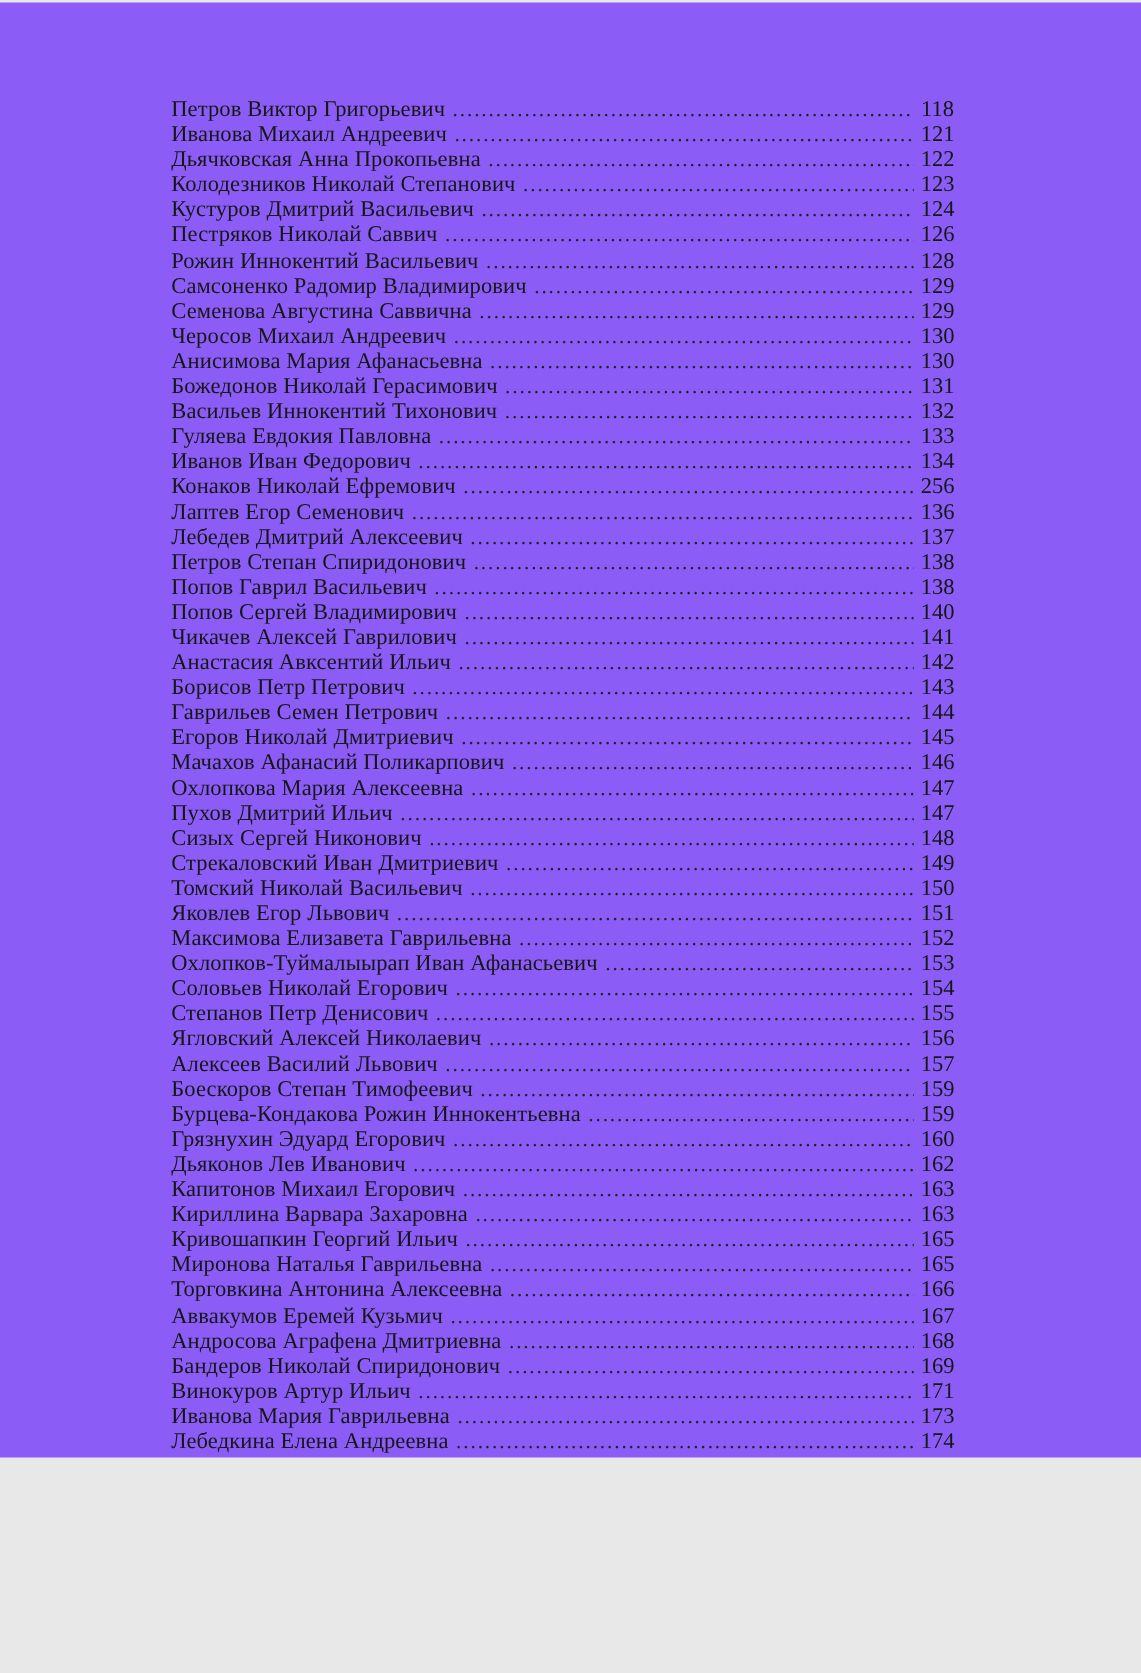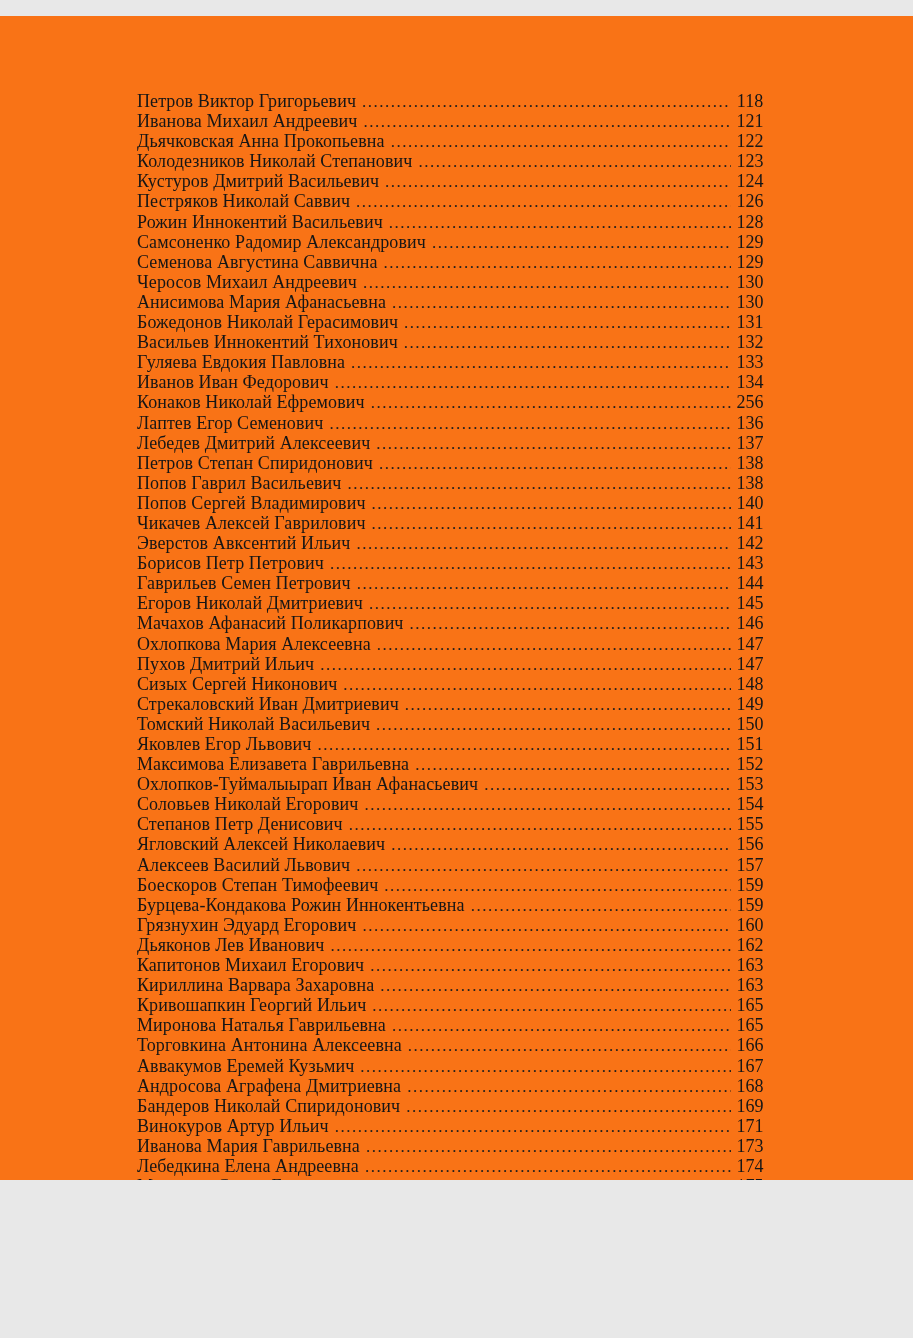--- a/index.html
+++ b/index.html
@@ -4,22 +4,22 @@
 <style>
   html, body {
     margin: 0;
     padding: 0;
     background: #e8e8e8;
   }
   .page {
     position: relative;
     width: 913px;
     height: 1164px;
-    margin: 16px auto;
-    background: #f97316;
+    margin: 2px auto;
+    background: #8b5cf6;
     font-family: "Liberation Serif", "DejaVu Serif", serif;
     color: #141414;
     overflow: hidden;
   }
   .toc {
     position: absolute;
     left: 137px;
     top: 75px;
     width: 627px;
   }
@@ -104,21 +104,21 @@
     <span class="pageno">126</span>
   </div>
 
   <div class="entry">
     <span class="name">Рожин Иннокентий Васильевич</span>
     <span class="leader"></span>
     <span class="pageno">128</span>
   </div>
 
   <div class="entry">
-    <span class="name">Самсоненко Радомир Александрович</span>
+    <span class="name">Самсоненко Радомир Владимирович</span>
     <span class="leader"></span>
     <span class="pageno">129</span>
   </div>
 
   <div class="entry">
     <span class="name">Семенова Августина Саввична</span>
     <span class="leader"></span>
     <span class="pageno">129</span>
   </div>
 
@@ -194,21 +194,21 @@
     <span class="pageno">140</span>
   </div>
 
   <div class="entry">
     <span class="name">Чикачев Алексей Гаврилович</span>
     <span class="leader"></span>
     <span class="pageno">141</span>
   </div>
 
   <div class="entry">
-    <span class="name">Эверстов Авксентий Ильич</span>
+    <span class="name">Анастасия Авксентий Ильич</span>
     <span class="leader"></span>
     <span class="pageno">142</span>
   </div>
 
   <div class="entry">
     <span class="name">Борисов Петр Петрович</span>
     <span class="leader"></span>
     <span class="pageno">143</span>
   </div>
 

